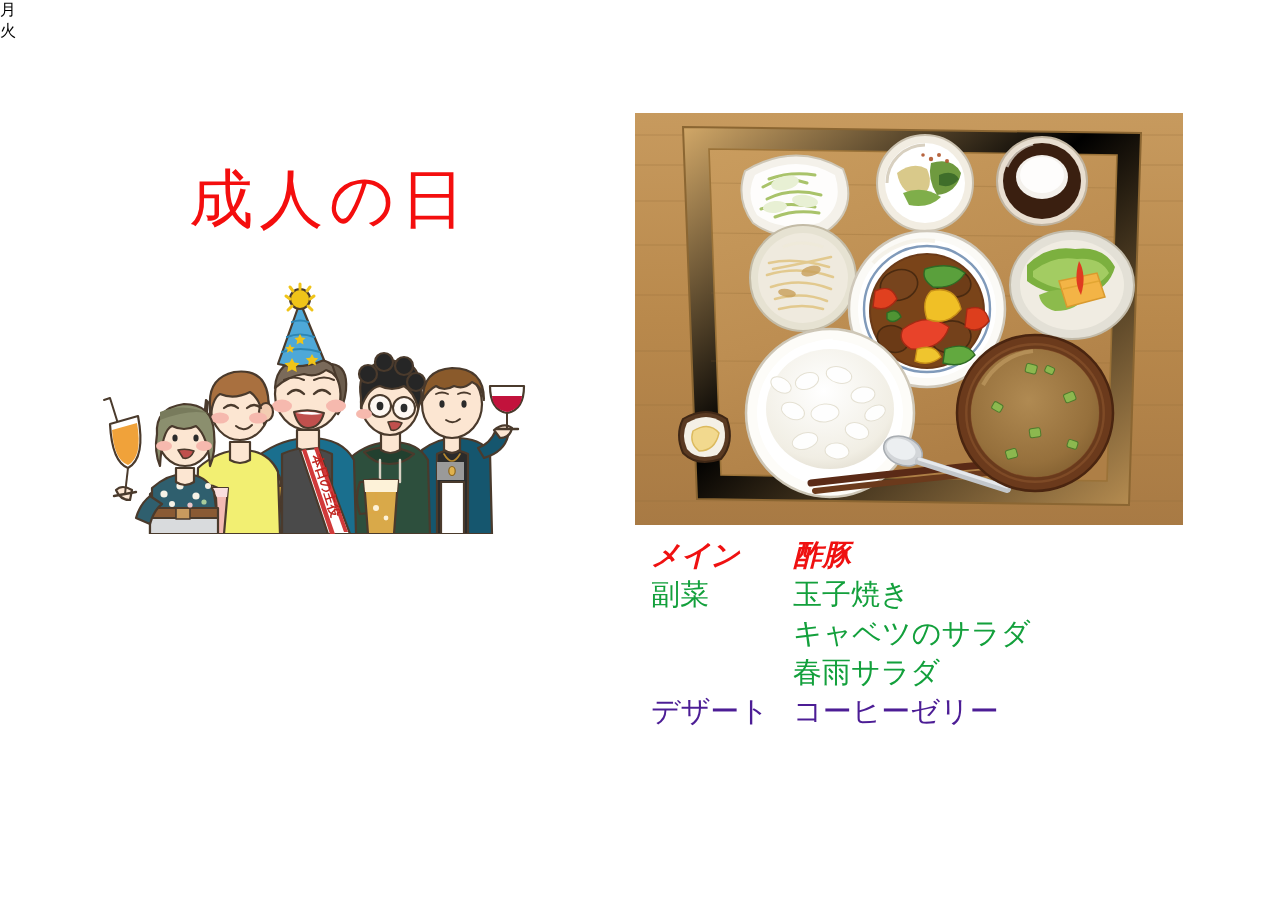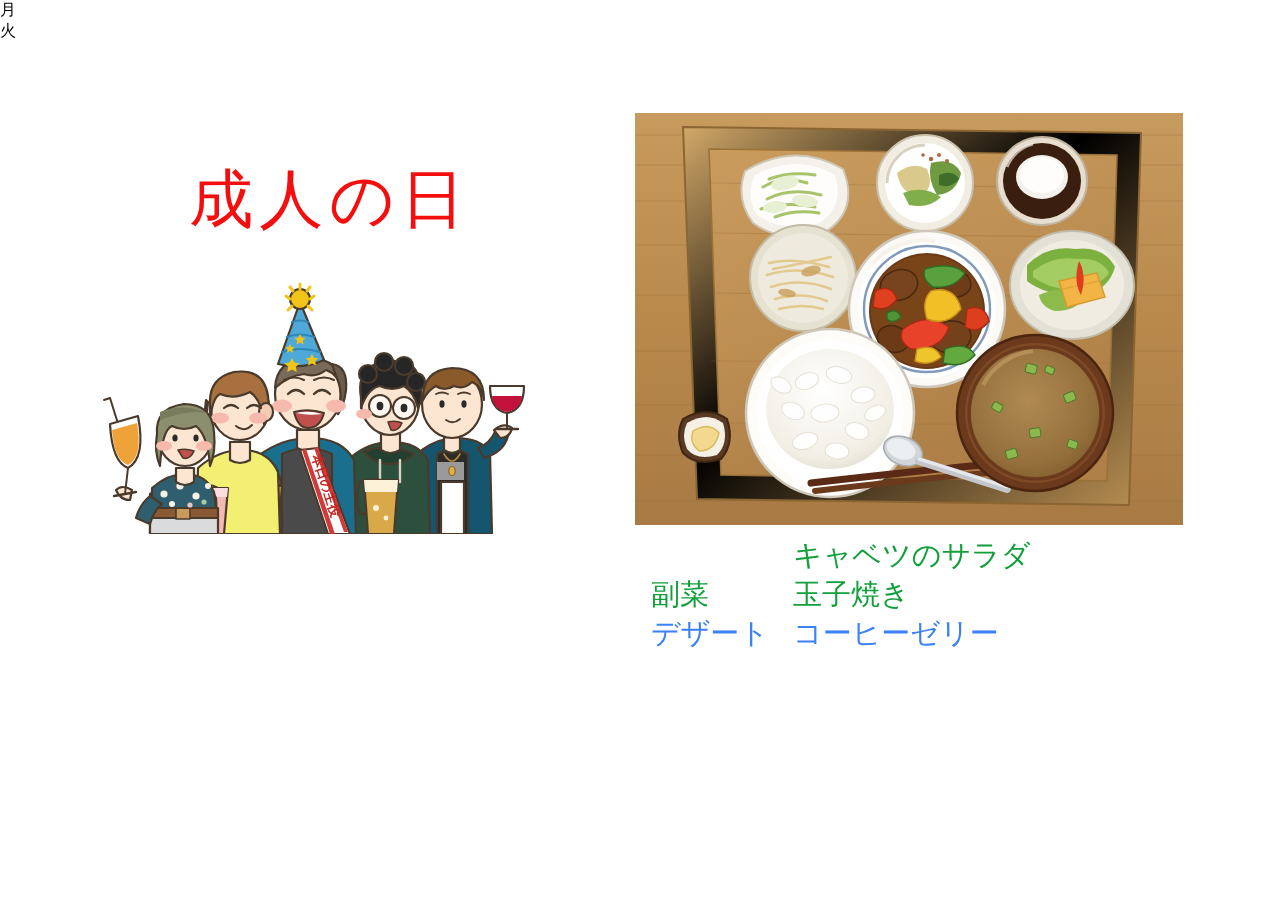--- a/index.html
+++ b/index.html
@@ -76,21 +76,21 @@
   }
   .row-main .menu-label,
   .row-main .menu-value {
     color: #ef1111;
     font-style: italic;
     font-weight: bold;
   }
   .row-side .menu-label,
   .row-side .menu-value { color: #13a03c; }
   .row-dessert .menu-label,
-  .row-dessert .menu-value { color: #3b82f6; }
+  .row-dessert .menu-value { color: #4c1d95; }
 </style>
 </head>
 <body>
 
 <div id="page">
 
   <div id="day-mon-header">月</div>
 
   <div id="holiday-title">成人の日</div>
 
@@ -490,30 +490,36 @@
         <rect x="370" y="338" width="11" height="9" rx="2" transform="rotate(-16 370 338)"></rect>
         <rect x="412" y="252" width="9" height="7" rx="2" transform="rotate(24 412 252)"></rect>
       </g>
       <path d="M348 272 A64 64 0 0 1 398 238" fill="none" stroke="#c9a46a" stroke-width="4" opacity="0.55"></path>
       <circle cx="400" cy="300" r="66" fill="none" stroke="#5c3016" stroke-width="3" opacity="0.6"></circle>
     </svg>
   </div>
 
   <div id="menu-list">
 
+    <div class="menu-row row-main">
+      <span class="menu-label">メイン</span><span class="menu-value">酢豚</span>
+    </div>
+
+    <div class="menu-row row-side">
+      <span class="menu-label">副菜</span><span class="menu-value">玉子焼き</span>
+    </div>
 
     <div class="menu-row row-side">
       <span class="menu-label"></span><span class="menu-value">キャベツのサラダ</span>
     </div>
 
+
     <div class="menu-row row-side">
-      <span class="menu-label">副菜</span><span class="menu-value">玉子焼き</span>
+      <span class="menu-label"></span><span class="menu-value">春雨サラダ</span>
     </div>
-
-
 
     <div class="menu-row row-dessert">
       <span class="menu-label">デザート</span><span class="menu-value">コーヒーゼリー</span>
     </div>
 
   </div>
 
 </div>
 
 </body></html>

